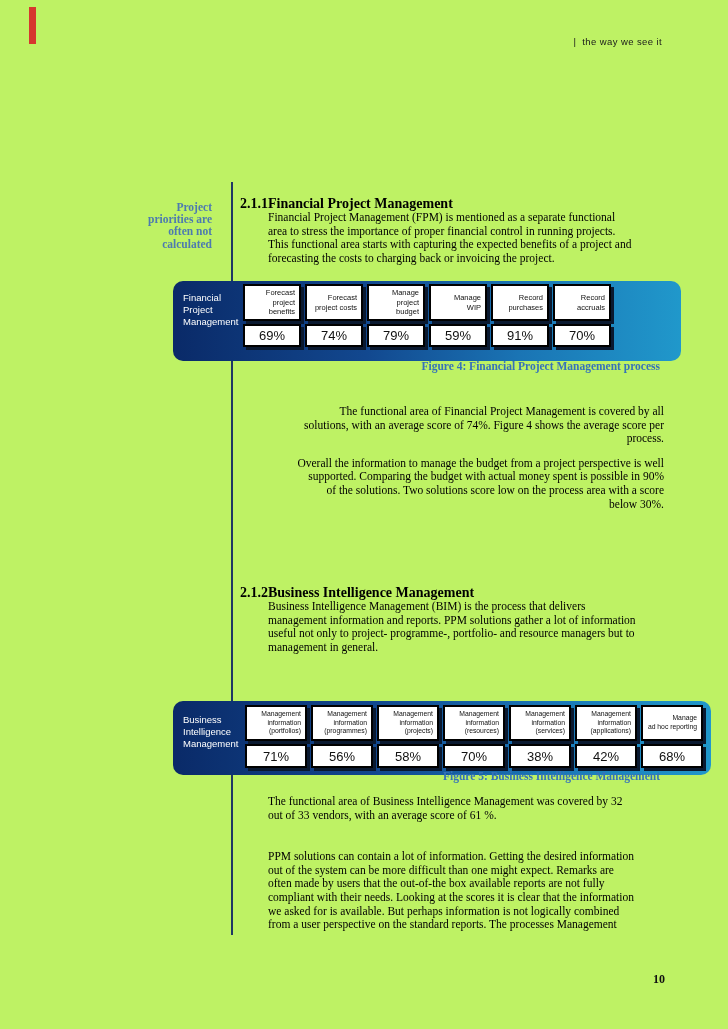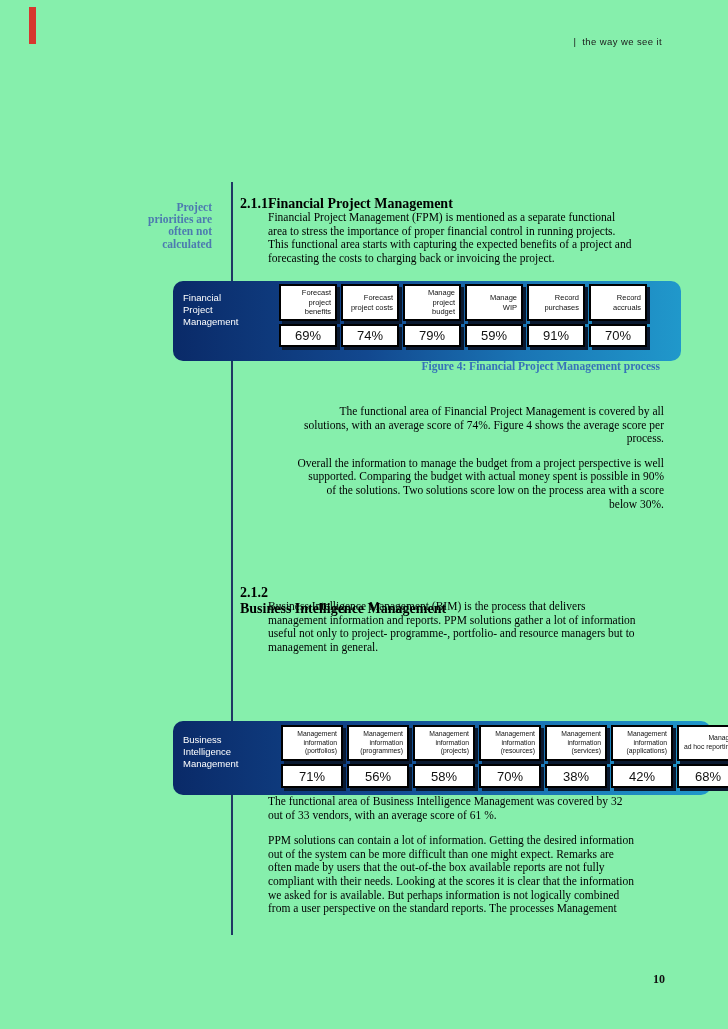--- a/index.html
+++ b/index.html
@@ -1,17 +1,17 @@
 <!DOCTYPE html>
 <html><head>
 <meta charset="utf-8">
 <style>
   html,body{margin:0;padding:0;background:#888;}
   .page{
-    position:relative;width:728px;height:1029px;background:#86efac;
+    position:relative;width:728px;height:1029px;background:#bef264;
     font-family:"Liberation Serif", serif;color:#111;overflow:hidden;
     margin:0 auto;
   }
   .pre{white-space:pre-line;}
   
   .brand-mark{position:absolute;left:29px;top:7px;width:7px;height:37px;background:#d6382e;}
   .tagline{
     position:absolute;top:36px;right:66px;
     font-family:"Liberation Sans", sans-serif;font-size:9.5px;color:#1a1a1a;
     letter-spacing:0.4px;white-space:pre;
@@ -35,21 +35,21 @@
   }
   
   .fig-band{
     position:absolute;border-radius:10px;
     background:linear-gradient(90deg,#0a2a68 0%,#12488f 38%,#1a74b4 68%,#2098cb 100%);
   }
   .fig-label{
     position:absolute;left:10px;color:#ffffff;
     font-family:"Liberation Sans", sans-serif;font-size:9.5px;line-height:12px;
   }
-  .cols{position:absolute;display:flex;margin-left:36px;}
+  .cols{position:absolute;display:flex;}
   .col{display:flex;flex-direction:column;}
   .pbox{
     background:#fff;border:2px solid #000;box-shadow:3px 3px 0 #0a1930;
     box-sizing:border-box;
     font-family:"Liberation Sans", sans-serif;
   }
   .pbox.name{
     display:flex;align-items:center;justify-content:flex-end;text-align:right;
     padding:2px 4px;
   }
@@ -134,30 +134,30 @@
   <div class="abs body-text" style="left:268px;top:405px;width:396px;text-align:right;">
     <p class="para pre">The functional area of Financial Project Management is covered by all
 solutions, with an average score of 74%. Figure 4 shows the average score per
 process.</p>
     <p class="para pre">Overall the information to manage the budget from a project perspective is well
 supported. Comparing the budget with actual money spent is possible in 90%
 of the solutions. Two solutions score low on the process area with a score
 below 30%.</p>
   </div>
 
-  <div class="sec-heading" style="top:585px;flex-direction:column;">
+  <div class="sec-heading" style="top:585px;">
     <span class="num">2.1.2</span>
     <span>Business Intelligence Management</span>
   </div>
   <div class="abs body-text pre" style="left:268px;top:600px;width:396px;">Business Intelligence Management (BIM) is the process that delivers
 management information and reports. PPM solutions gather a lot of information
 useful not only to project- programme-, portfolio- and resource managers but to
 management in general.</div>
 
-  <div class="fig-band fig5" style="left:173px;top:721px;width:538px;height:74px;">
+  <div class="fig-band fig5" style="left:173px;top:701px;width:538px;height:74px;">
     <div class="fig-label pre" style="top:13px;">Business
 Intelligence
 Management</div>
     <div class="cols" style="left:72px;top:4px;">
       <div class="col">
         <div class="pbox name pre">Management
 information
 (portfolios)</div>
         <div class="pbox score">71%</div>
       </div>
@@ -191,25 +191,26 @@
 (applications)</div>
         <div class="pbox score">42%</div>
       </div>
       <div class="col">
         <div class="pbox name pre">Manage
 ad hoc reporting</div>
         <div class="pbox score">68%</div>
       </div>
     </div>
   </div>
+  <div class="abs caption" style="left:268px;top:770px;width:392px;">Figure 5: Business Intelligence Management</div>
 
   <div class="abs body-text" style="left:268px;top:795px;width:396px;">
     <p class="para pre">The functional area of Business Intelligence Management was covered by 32
 out of 33 vendors, with an average score of 61 %.</p>
-    <p class="para pre" style="margin-top:12px;">PPM solutions can contain a lot of information. Getting the desired information
+    <p class="para pre" style="margin-top:28px;">PPM solutions can contain a lot of information. Getting the desired information
 out of the system can be more difficult than one might expect. Remarks are
 often made by users that the out-of-the box available reports are not fully
 compliant with their needs. Looking at the scores it is clear that the information
 we asked for is available. But perhaps information is not logically combined
 from a user perspective on the standard reports. The processes Management</p>
   </div>
 
   <div class="page-num">10</div>
 
 </div>

